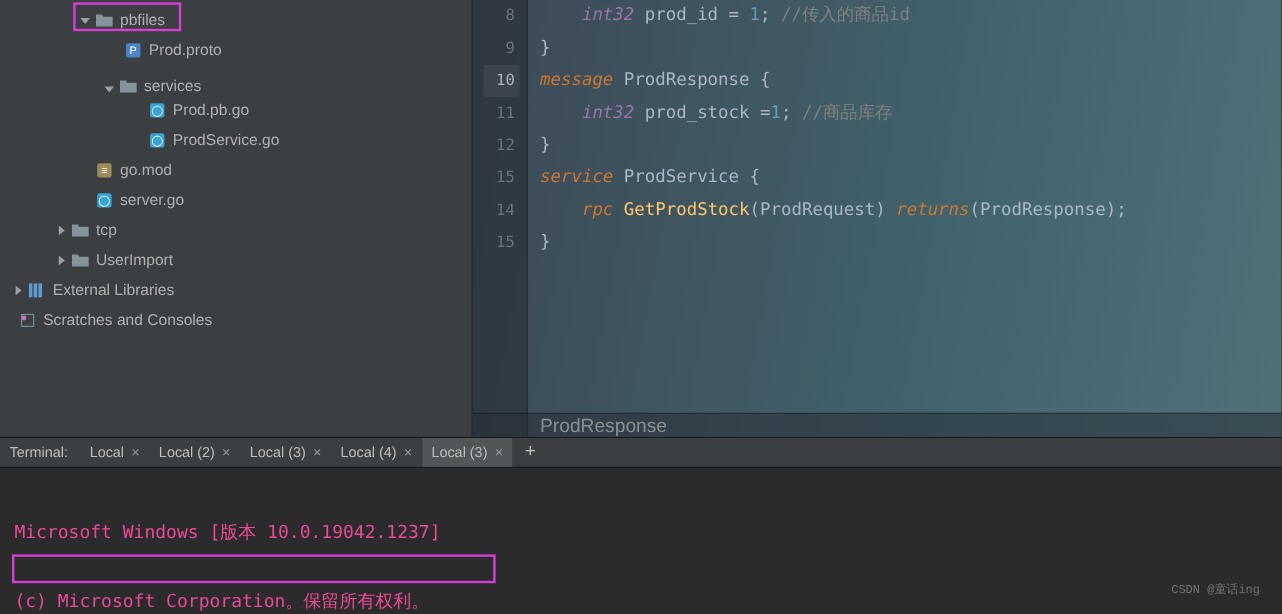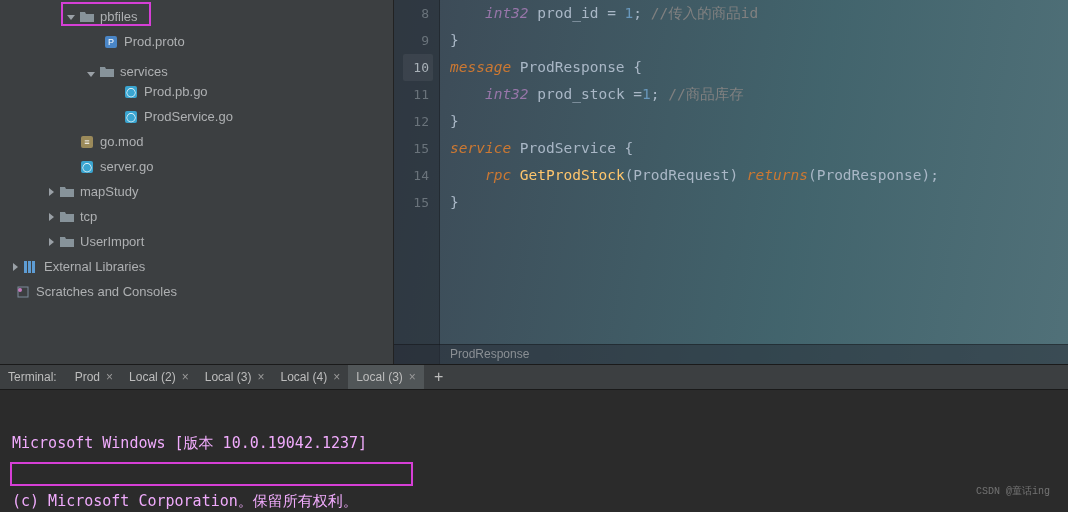--- a/index.html
+++ b/index.html
@@ -78,21 +78,21 @@
   }
   .cl { position:absolute; height:27px; line-height:27px; white-space:pre; }
   .kw { color:#cc7832; font-style:italic; }
   .ty { color:#9876aa; font-style:italic; }
   .fn { color:#ffc66d; }
   .num { color:#6897bb; }
   .cm { color:#808080; }
   .msg { color:#cc7832; font-style:italic; }
   .breadcrumb {
     position:absolute; left:0; right:0; top:344px;
-    font-size:12px; color:#8a8f94;
+    font-size:16px; color:#8a8f94;
     padding: 2px 8px 2px 56px;
     border-top: 1px solid rgba(0,0,0,0.3);
     background: rgba(40,46,54,0.55);
     width:674px; margin-left:394px; height:20px;
   }
   .terminal-tabs {
     display:flex; align-items:center;
     height:26px;
     border-top:1px solid #1a1a1a;
     border-bottom:1px solid #1a1a1a;
@@ -106,21 +106,21 @@
     padding: 0 8px; height:100%;
     cursor:pointer;
   }
   .term-tab.active { background:#515658; }
   .term-tab .close { margin-left:6px; color:#9a9a9a; font-size:12px; }
   .term-plus { padding: 0 10px; font-size:16px; color:#bdbdbd; cursor:pointer; }
   .terminal-body {
     height:122px;
     background:#2b2b2b;
     font-family: Consolas, monospace;
-    font-size:15px; color:#f0abfc;
+    font-size:15px; color:#ec4899;
     padding: 6px 12px;
     white-space:pre;
     position:relative;
   }
   .term-line { line-height:22px; }
   .hl2 {
     position:absolute; border:2px solid #d63fd6;
     left:10px; top:72px; width:403px; height:24px;
   }
   .watermark {
@@ -186,33 +186,20 @@
         <span class="tree-icon">
             <span class="file-mod">≡</span>
           </span>
         <span>go.mod</span>
       </div>
       <div class="tree-row" style="padding-left:80px;">
         <span class="tree-icon">
             <span class="file-go">◯</span>
           </span>
         <span>server.go</span>
-      </div>
-      <div class="tree-row" style="padding-left:46px;">
-        <span class="tree-arrow">
-            <svg width="8" height="8" viewBox="0 0 8 8">
-              <path d="M2 0 L7 4 L2 8 Z" fill="#9aa0a6"></path>
-            </svg>
-          </span>
-        <span class="tree-icon folder-i">
-            <svg width="14" height="12" viewBox="0 0 14 12">
-              <path d="M0 1h5l1 2h8v8H0z" fill="#87939a"></path>
-            </svg>
-          </span>
-        <span>mapStudy</span>
       </div>
       <div class="tree-row" style="padding-left:46px;">
         <span class="tree-arrow">
             <svg width="8" height="8" viewBox="0 0 8 8">
               <path d="M2 0 L7 4 L2 8 Z" fill="#9aa0a6"></path>
             </svg>
           </span>
         <span class="tree-icon folder-i">
             <svg width="14" height="12" viewBox="0 0 14 12">
               <path d="M0 1h5l1 2h8v8H0z" fill="#87939a"></path>
@@ -284,21 +271,21 @@
   </div>
 </div>
 
 <div class="breadcrumb">
   <span>ProdResponse</span>
 </div>
 
 <div class="terminal-tabs">
   <span class="term-label">Terminal:</span>
   <div class="term-tab">
-      <span>Prod</span>
+      <span>Local</span>
       <span class="close">×</span>
     </div>
   <div class="term-tab">
       <span>Local (2)</span>
       <span class="close">×</span>
     </div>
   <div class="term-tab">
       <span>Local (3)</span>
       <span class="close">×</span>
     </div>

